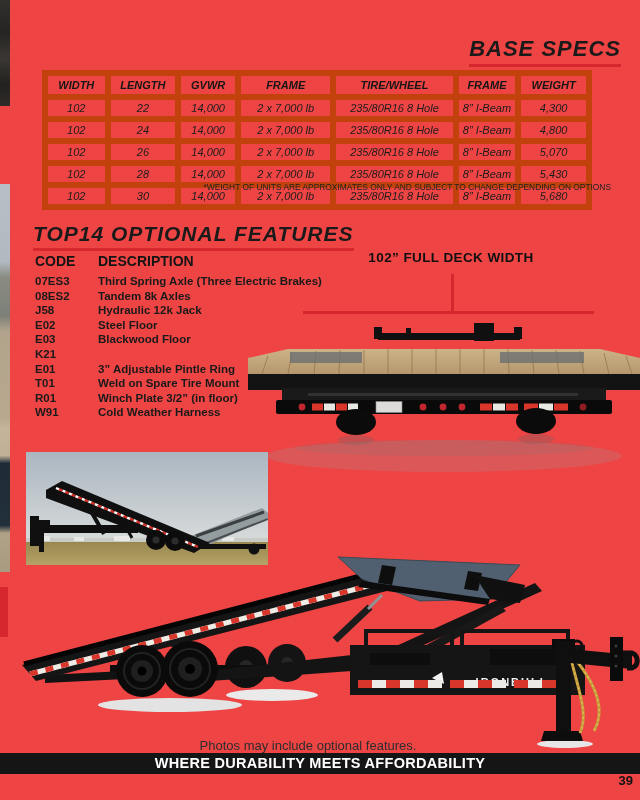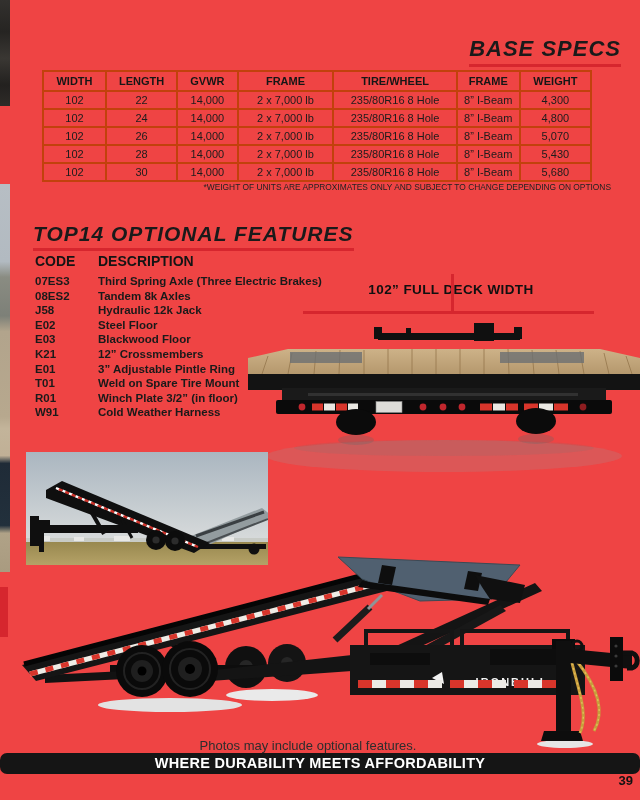--- a/index.html
+++ b/index.html
@@ -19,53 +19,53 @@
   
   .display-heading{display:inline-block;font-style:italic;font-weight:bold;
     color:#1a1a1a;letter-spacing:1px;border-bottom:3px solid #d6262e;padding-bottom:2px;
     white-space:nowrap;}
   #base-specs-title{position:absolute;top:36px;right:38px;font-size:22px;}
   #features-title{position:absolute;top:222px;left:33px;font-size:21px;}
 
   
   #spec-table{position:absolute;left:42px;top:70px;width:550px;border-collapse:collapse;
     border:2px solid #3a3a3a;}
-  #spec-table th,#spec-table td{border:2px solid #c2410c;text-align:center;
-    font-size:11px;padding:2px 0;white-space:nowrap;}
+  #spec-table th,#spec-table td{border:6px solid #c2410c;text-align:center;
+    font-size:11px;padding:2px 0;white-space:nowrap;font-style:italic;}
   #spec-table th{font-weight:bold;padding:3px 0;color:#161616;}
   #spec-table td{color:#1c1c1c;}
   .cw{width:11.5%}.cl{width:13%}.cg{width:11%}.ca{width:17.5%}.ct{width:22.5%}.cf{width:11.5%}.cwt{width:13%}
   #disclaimer{position:absolute;top:182px;right:48px;font-size:8.4px;color:#222;
     letter-spacing:0;white-space:nowrap;}
 
   
   #features{position:absolute;left:35px;top:253px;}
   .feat-head{display:grid;grid-template-columns:63px auto;font-size:14px;font-weight:bold;
     color:#141414;margin-bottom:5px;}
   .feat-row{display:grid;grid-template-columns:63px auto;font-size:11.5px;
     height:14.6px;line-height:14.6px;color:#1a1a1a;font-weight:600;white-space:nowrap;}
 
   
   #deck-callout-label{position:absolute;left:331px;top:250px;width:240px;text-align:center;
-    font-size:13.5px;font-weight:bold;letter-spacing:0.4px;color:#101010;white-space:nowrap;margin-top:32px;}
+    font-size:13.5px;font-weight:bold;letter-spacing:0.4px;color:#101010;white-space:nowrap;}
   #callout-vline{position:absolute;left:451px;top:274px;width:3px;height:38px;background:#d6262e;}
   #callout-hline{position:absolute;left:303px;top:311px;width:291px;height:3px;background:#d6262e;}
 
   
   .photo{position:absolute;}
   #photo-rear{left:248px;top:316px;}
   #photo-field{left:26px;top:452px;}
   #photo-tilt{left:20px;top:545px;}
 
   
   #photo-caption{position:absolute;top:738px;left:0;width:616px;text-align:center;
     font-size:13px;color:#2d2d2d;}
   #footer-bar{position:absolute;top:753px;left:0;width:640px;height:21px;background:#151515;
     color:#ffffff;text-align:center;line-height:21px;font-size:14.5px;font-weight:bold;
-    letter-spacing:0.3px;border-radius:7px;}
+    letter-spacing:0.3px;}
   #page-number{position:absolute;top:773px;right:26px;font-size:13px;font-weight:bold;color:#111;}
 </style>
 </head>
 <body>
 
 <div id="page">
 
   <div class="sliver" id="sliver-top"></div>
   <div class="sliver" id="sliver-mid"></div>
   <div class="sliver" id="sliver-red"></div>
@@ -156,21 +156,20 @@
     <div class="feat-row">
       <span>E02</span>
       <span>Steel Floor</span>
     </div>
     <div class="feat-row">
       <span>E03</span>
       <span>Blackwood Floor</span>
     </div>
     <div class="feat-row">
       <span>K21</span>
-      <span>12” Crossmembers</span>
     </div>
     <div class="feat-row">
       <span>E01</span>
       <span>3” Adjustable Pintle Ring</span>
     </div>
     <div class="feat-row">
       <span>T01</span>
       <span>Weld on Spare Tire Mount</span>
     </div>
     <div class="feat-row">

